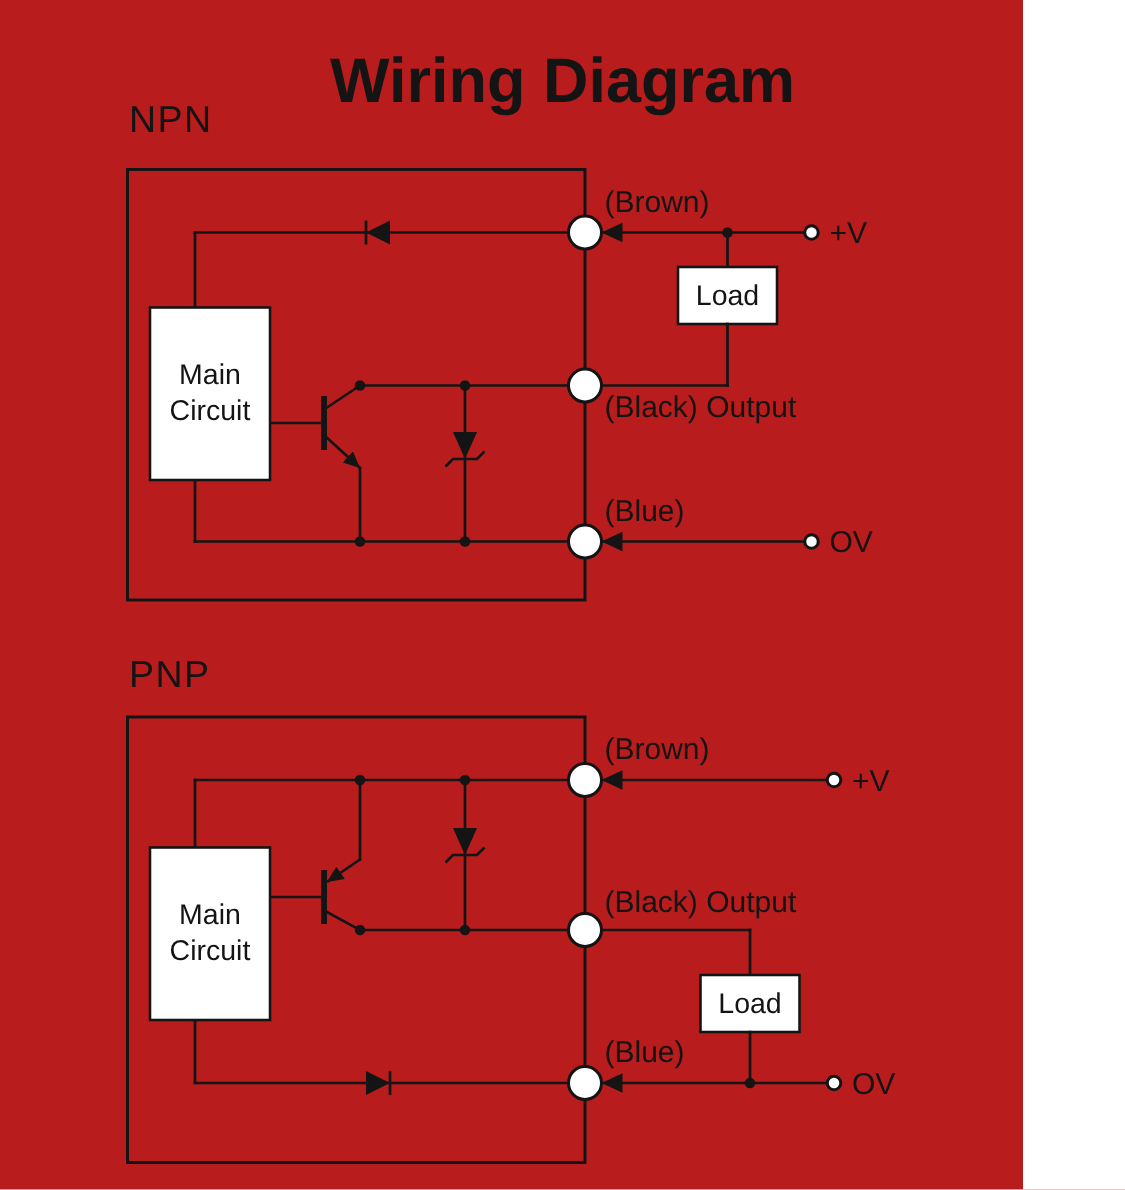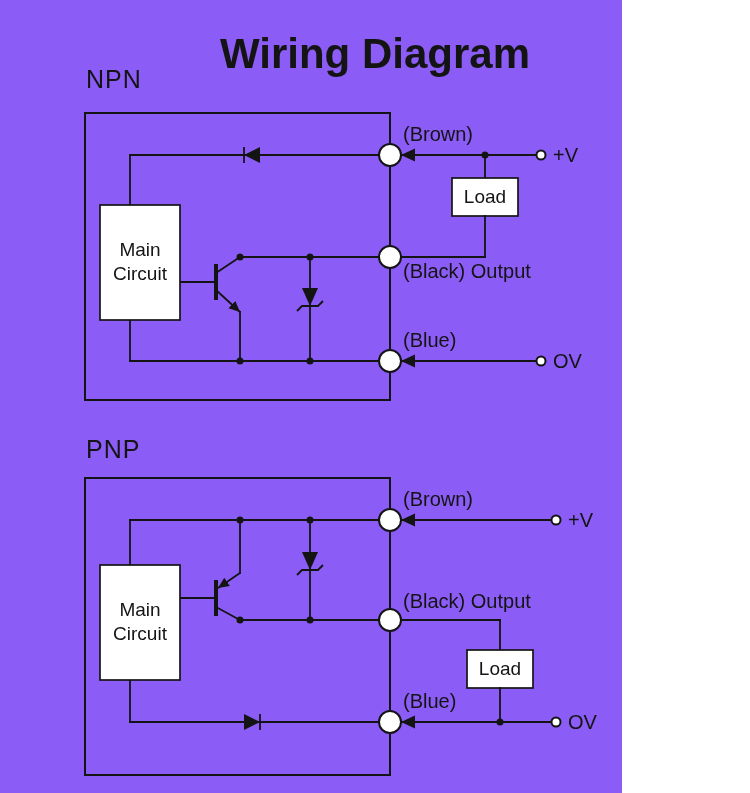--- a/index.html
+++ b/index.html
@@ -1,16 +1,16 @@
 <!DOCTYPE html>
 <html><head>
 <meta charset="utf-8">
 <style>
   html,body{margin:0;padding:0;background:#ffffff;}
-  .page{position:relative;width:622px;height:793px;background:#8b5cf6;overflow:hidden;}
+  .page{position:relative;width:682px;height:793px;background:#b91c1c;overflow:hidden;}
   svg text{font-family:"Liberation Sans", sans-serif;fill:#141414;}
   .t-title{font-size:42px;font-weight:700;text-anchor:middle;}
   .t-section{font-size:25px;letter-spacing:1px;}
   .t-label{font-size:20px;}
   .t-supply{font-size:20px;}
   .t-box{font-size:19px;text-anchor:middle;}
   .wire{stroke:#141414;stroke-width:1.8;fill:none;stroke-linecap:square;}
   .bar{stroke:#141414;stroke-width:4;fill:none;stroke-linecap:butt;}
   .outer-box{fill:none;stroke:#141414;stroke-width:2;}
   .part-box{fill:#ffffff;stroke:#141414;stroke-width:1.7;}

